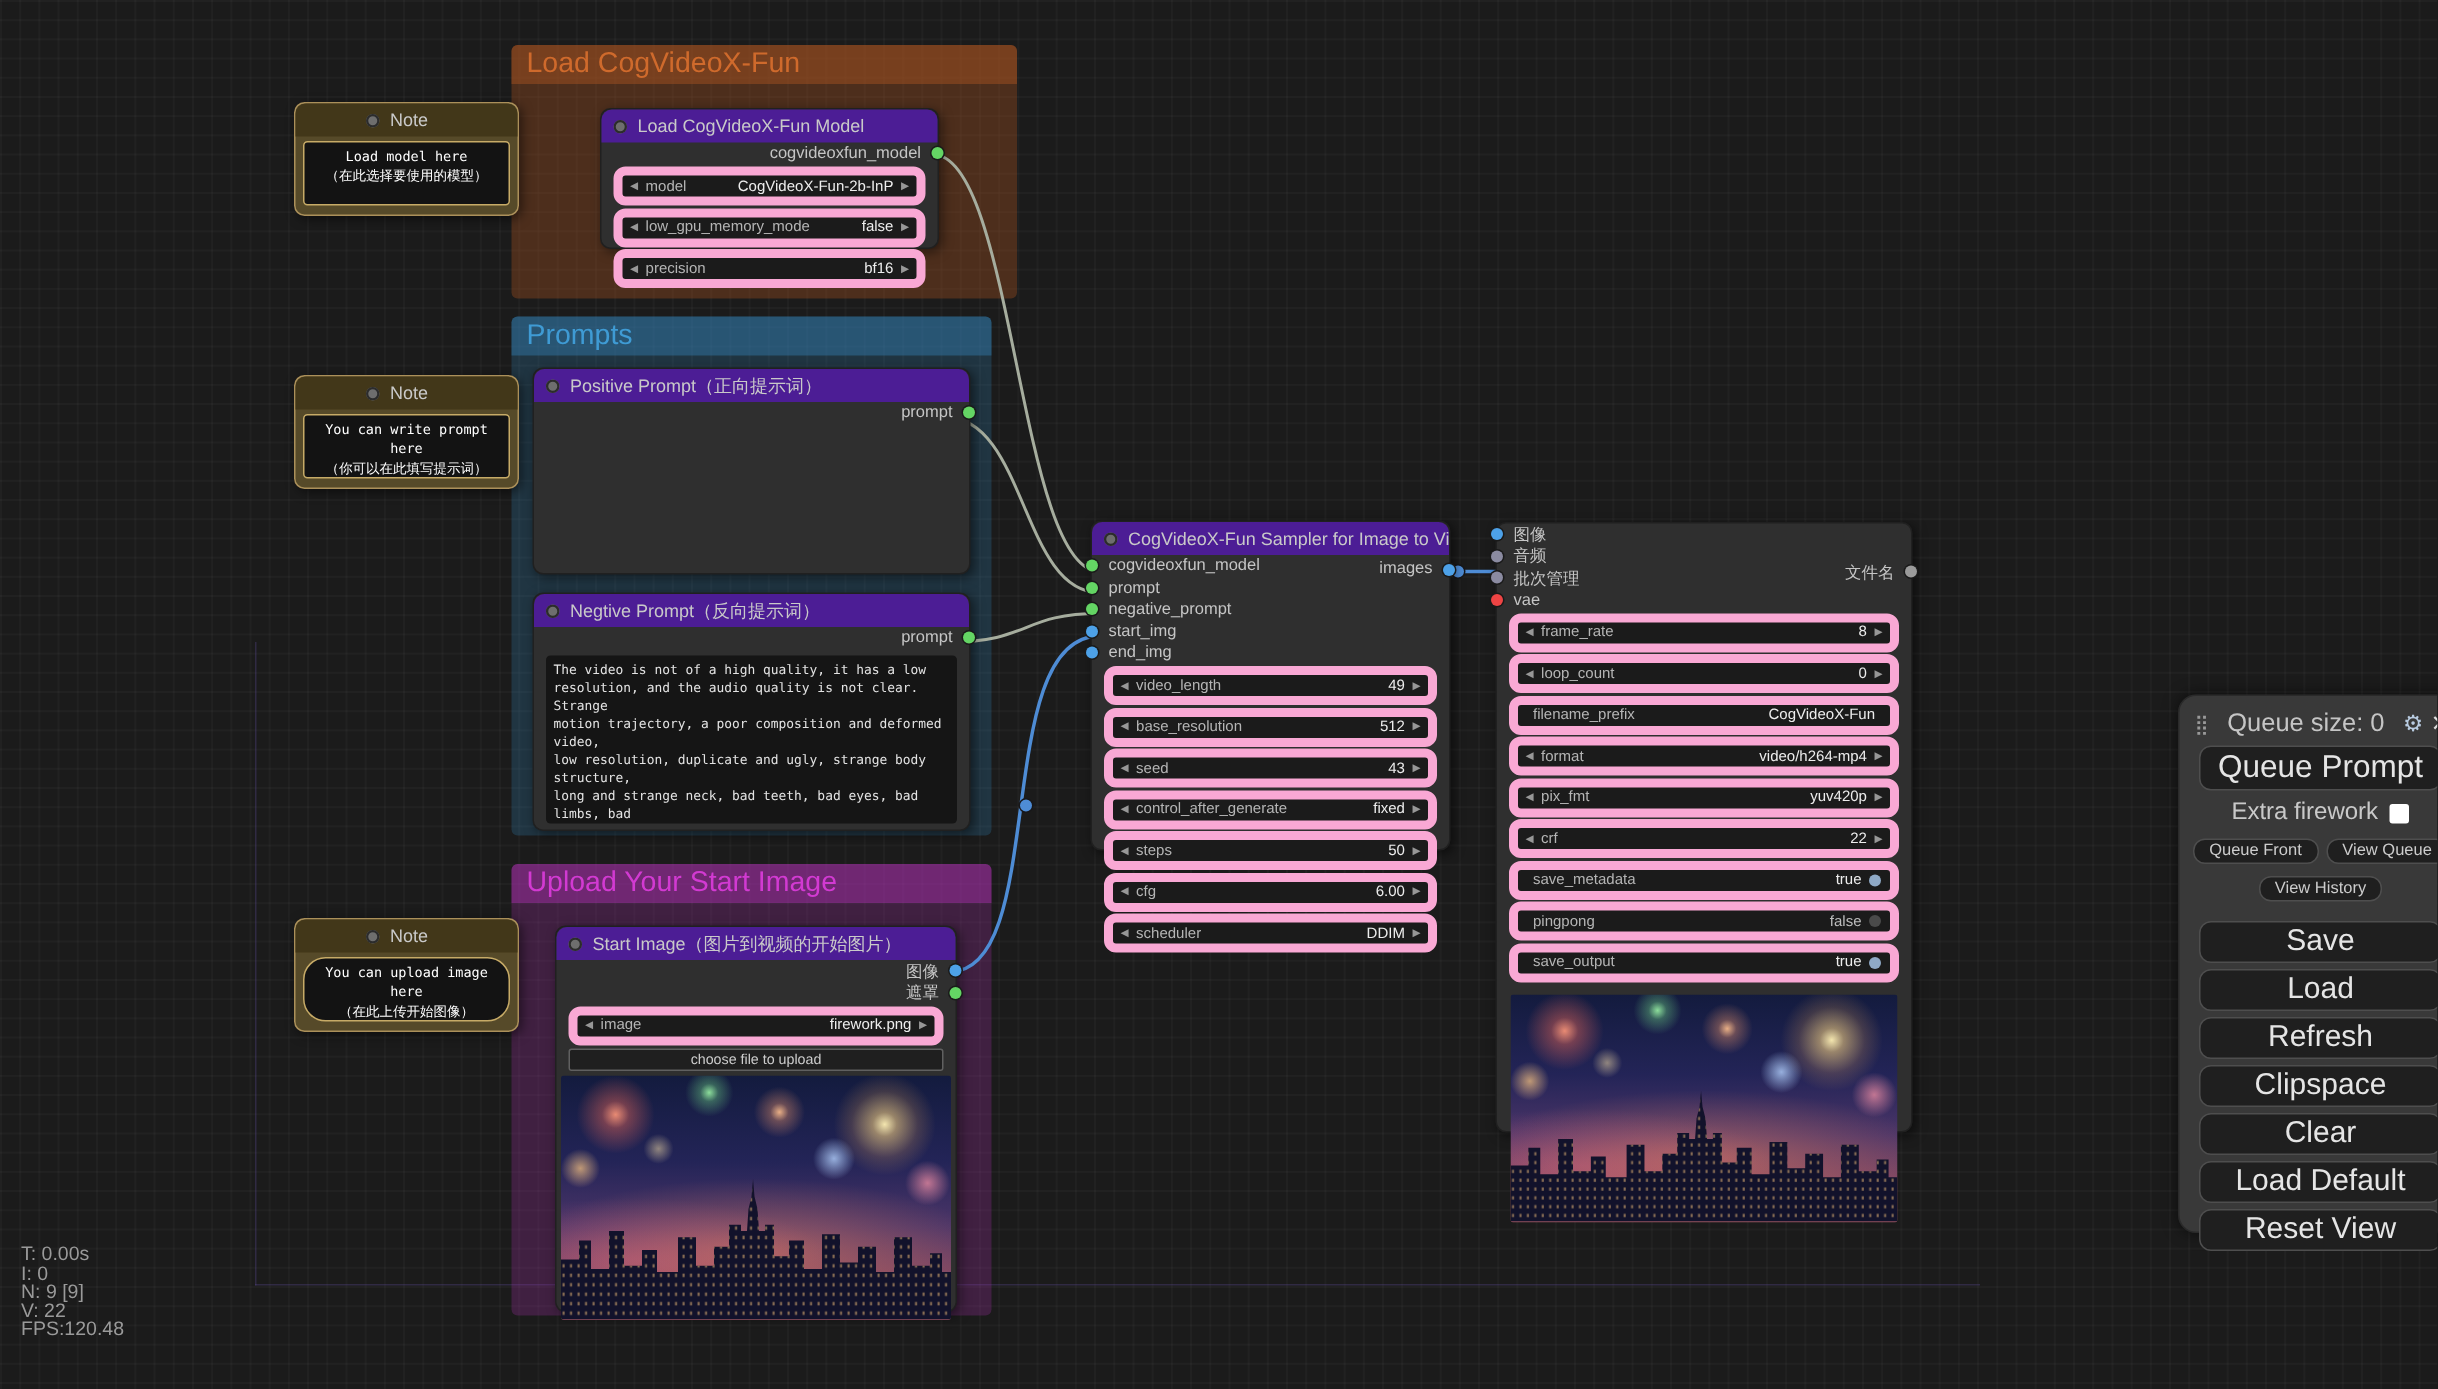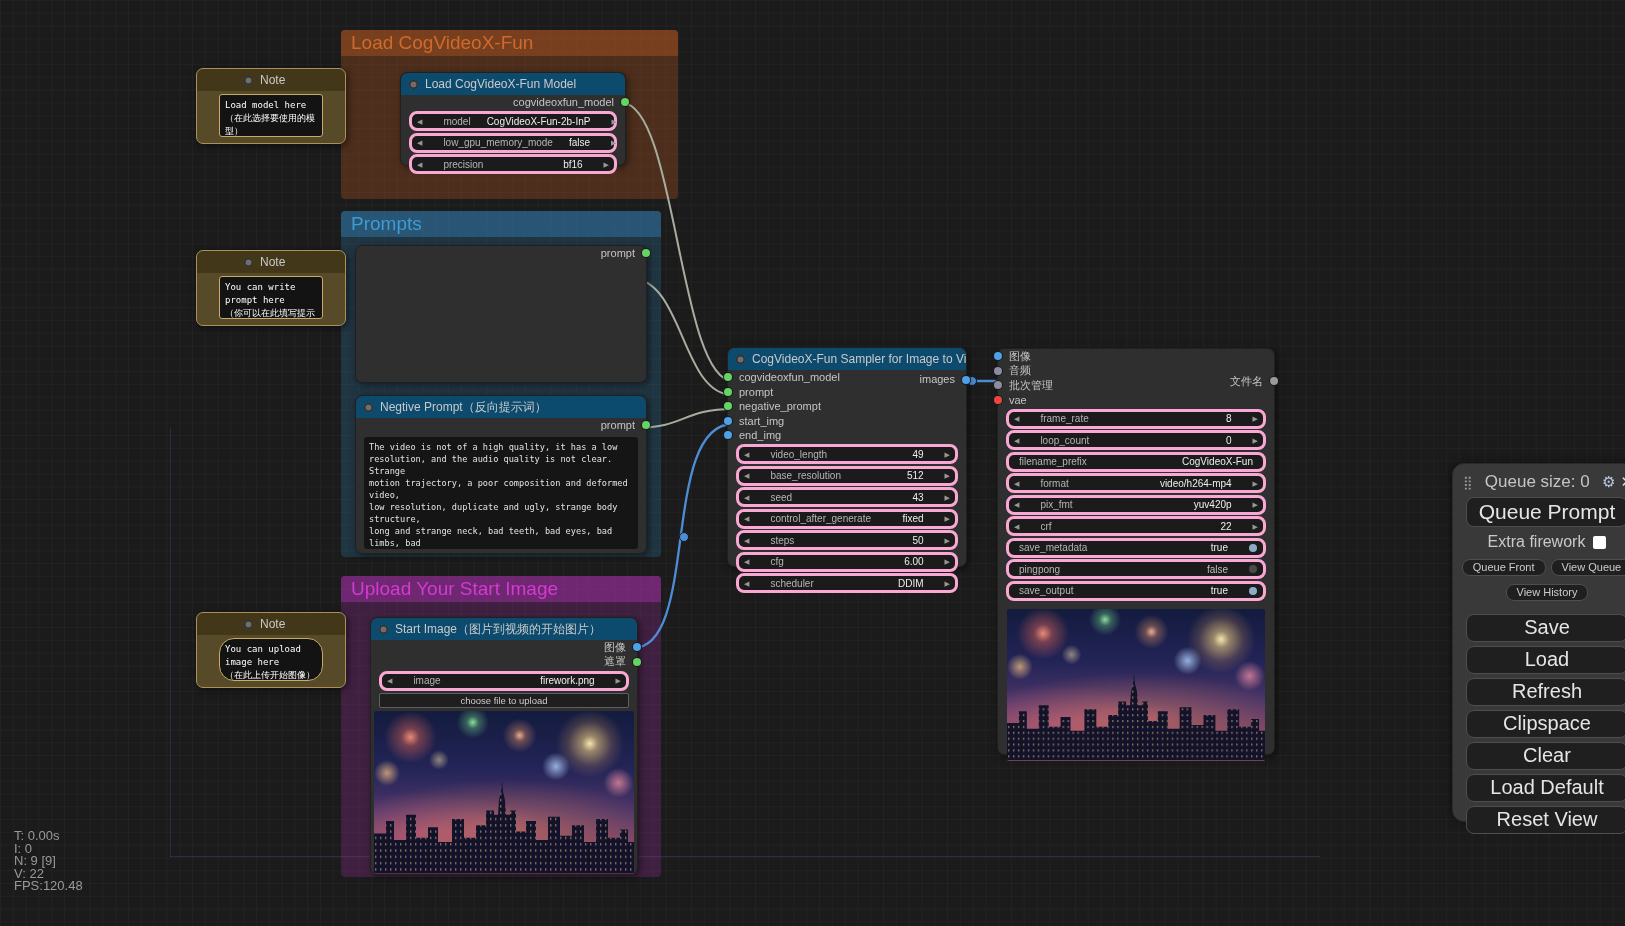--- a/index.html
+++ b/index.html
@@ -17,48 +17,48 @@
   #g-load .gtitle{background:rgba(155,78,32,.55);color:#cf6a2c;}
   #g-prompts{left:341px;top:211px;width:320px;height:346px;background:rgba(45,115,160,.30);}
   #g-prompts .gtitle{background:rgba(50,125,175,.45);color:#3f9bd4;}
   #g-upload{left:341px;top:576px;width:320px;height:301px;background:rgba(160,45,165,.28);}
   #g-upload .gtitle{background:rgba(170,48,175,.45);color:#d23ad2;}
   
   svg.links{position:absolute;left:0;top:0;z-index:2;}
   
   .node{position:absolute;background:#2f2f2f;border:1px solid #202020;border-radius:7px;
     box-shadow:2px 2px 7px rgba(0,0,0,.5);z-index:3;}
-  .ntitle{height:22px;display:flex;align-items:center;padding:0 8px;background:#0c4a6e;
+  .ntitle{height:22px;display:flex;align-items:center;padding:0 8px;background:#4c1d95;
     border-radius:7px 7px 0 0;color:#c9c9c9;font-size:12px;white-space:nowrap;overflow:hidden;}
   .ndot{width:9px;height:9px;border-radius:50%;background:#6e6e6e;margin-right:7px;flex:none;
     box-shadow:inset 0 0 0 1.5px #2c2c2c;}
   .srow{position:relative;height:14.5px;display:flex;align-items:center;padding:0 11px;color:#c5c5c5;font-size:11px;}
   .srow.out{justify-content:flex-end;}
   .sdot{position:absolute;width:8px;height:8px;border-radius:50%;top:3px;box-shadow:0 0 0 1px #1a1a1a;}
   .sdot.in{left:-4px;} .sdot.out{right:-4px;}
   .green{background:#64d564;} .blue{background:#4da1e8;} .muted{background:#8b8ba1;}
   .red{background:#ee4444;} .gray{background:#9a9a9a;}
   .outabs{position:absolute;right:11px;top:25px;color:#c5c5c5;font-size:11px;margin-left:36px;}
   .outabs .sdot{top:3px;right:-15px;}
-  .widget{height:14px;margin:1.5px 8px;background:#1b1b1b;border:3px solid #f9a8d4;border-radius:8px;
-    display:flex;align-items:center;padding:0 5px;font-size:10px;color:#b5b5b5;gap:16px;}
+  .widget{height:14px;margin:1.5px 8px;background:#1b1b1b;border:6px solid #f9a8d4;border-radius:8px;
+    display:flex;align-items:center;padding:0 5px;font-size:10px;color:#b5b5b5;}
   .arr{color:#979797;font-size:7px;line-height:1;flex:none;}
   .wn{margin-left:5px;white-space:nowrap;}
   .wv{margin-left:auto;margin-right:5px;color:#ededed;white-space:nowrap;}
   .toggle{width:8px;height:8px;border-radius:50%;flex:none;margin-right:1px;}
   .toggle.on{background:#8fa9c6;} .toggle.off{background:#4a4a4a;}
   .ta{background:#151515;border-radius:3px;margin:4px 8px 6px;padding:4px 5px;
     font-family:"DejaVu Sans Mono",monospace;font-size:8.6px;line-height:1.4;color:#e3e3e3;
     white-space:pre-wrap;overflow:hidden;}
   .btn-pill{height:13px;margin:2px 8px;background:#1f1f1f;border:1px solid #606060;border-radius:2px;
     display:flex;align-items:center;justify-content:center;font-size:9.5px;color:#ccc;}
   
   .note{background:#564a29;border:1px solid #ab905a;}
   .note .ntitle{background:#423719;border-radius:7px 7px 0 0;padding-left:47px;}
-  .note .ta{background:#131313;border:1.5px solid #c7ab67;font-size:9px;color:#fff;margin:3px 22px;line-height:1.45;}
+  .note .ta{background:#131313;border:1.5px solid #c7ab67;font-size:9px;color:#fff;margin:3px 5px;line-height:1.45;text-align:center;}
   
   .pv{position:relative;overflow:hidden;border-radius:2px;
     background:
      radial-gradient(circle at 83% 20%, rgba(255,240,180,.95) 0, rgba(255,215,130,.55) 8px, rgba(255,180,90,.18) 22px, transparent 34px),
      radial-gradient(circle at 14% 16%, rgba(255,150,120,.9) 0, rgba(250,110,90,.4) 9px, transparent 26px),
      radial-gradient(circle at 38% 7%, rgba(160,255,170,.85) 0, rgba(120,230,140,.35) 6px, transparent 16px),
      radial-gradient(circle at 56% 15%, rgba(255,190,140,.9) 0, rgba(255,160,110,.35) 6px, transparent 17px),
      radial-gradient(circle at 70% 34%, rgba(180,210,255,.8) 0, transparent 14px),
      radial-gradient(circle at 5% 38%, rgba(255,200,130,.7) 0, transparent 13px),
      radial-gradient(circle at 94% 44%, rgba(255,150,170,.7) 0, transparent 15px),
@@ -168,20 +168,24 @@
     </div>
     <div class="widget">
       <span class="arr">◀</span>
       <span class="wn">precision</span>
       <span class="wv">bf16</span>
       <span class="arr">▶</span>
     </div>
   </div>
 
   <div class="node" style="left:355px;top:245px;width:290px;height:136px;">
+    <div class="ntitle">
+      <span class="ndot"></span>
+      <span>Positive Prompt（正向提示词）</span>
+    </div>
     <div class="srow out">
       <span>prompt</span>
       <span class="sdot out green"></span>
     </div>
   </div>
 
   <div class="node" style="left:355px;top:395px;width:290px;height:157px;">
     <div class="ntitle">
       <span class="ndot"></span>
       <span>Negtive Prompt（反向提示词）</span>

